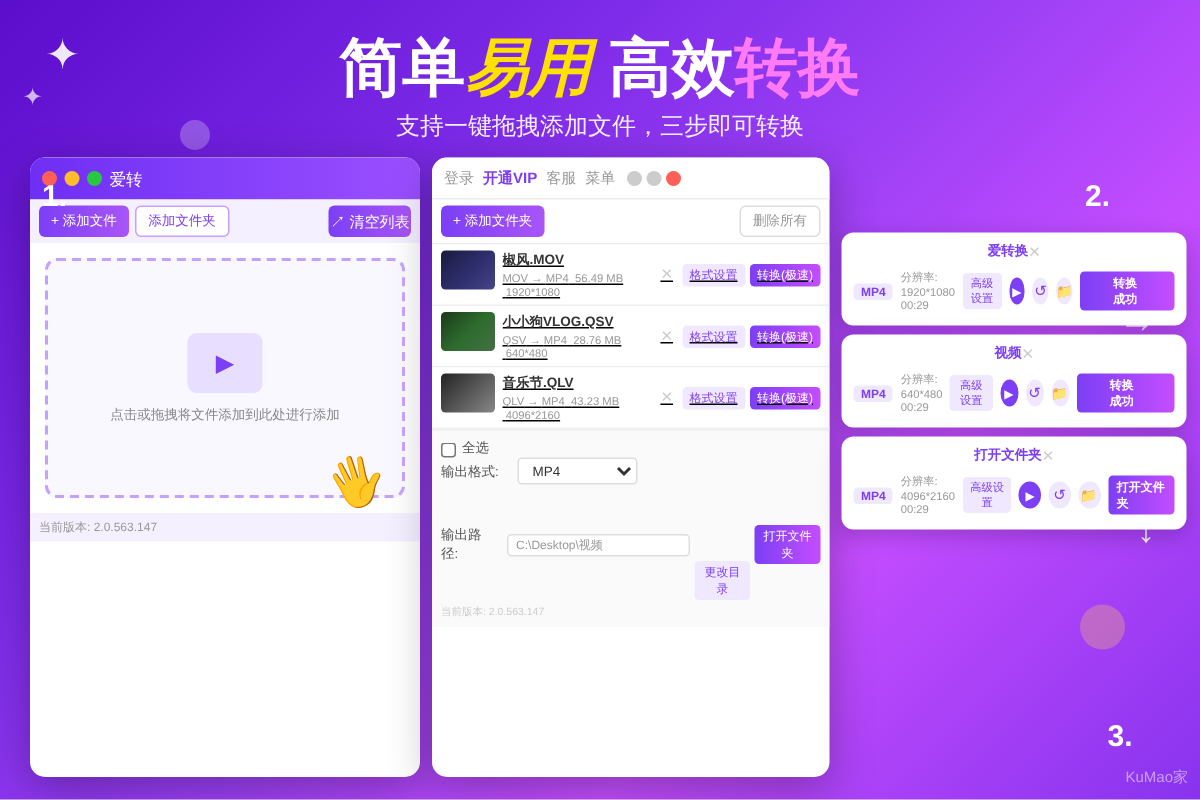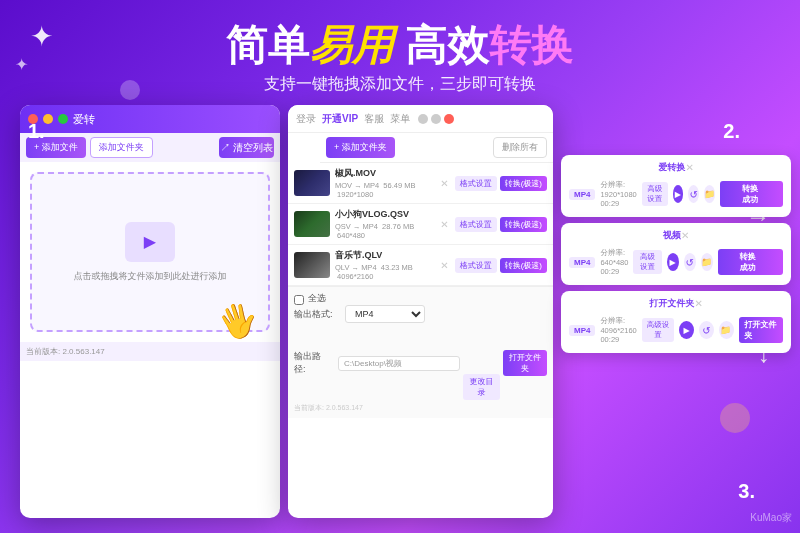--- a/index.html
+++ b/index.html
@@ -273,21 +273,20 @@
     .win-btn { width: 10px; height: 10px; border-radius: 50%; }
     .wb-min { background: #ccc; }
     .wb-max { background: #ccc; }
     .wb-close { background: #ff5f56; }
 
     .mp-toolbar {
       padding: 4px 6px;
       display: flex;
       gap: 4px;
       border-bottom: 1px solid #eee;
-      margin-left: 32px;
     }
     .mp-add-btn {
       background: linear-gradient(90deg, #7c3ff5, #a855f7);
       color: white;
       border: none;
       border-radius: 4px;
       padding: 3px 8px;
       font-size: 9px;
       cursor: pointer;
     }
@@ -298,24 +297,24 @@
       border: 1px solid #ddd;
       border-radius: 4px;
       padding: 3px 8px;
       font-size: 9px;
       cursor: pointer;
     }
 
     .file-list { }
     .file-item {
       display: flex;
-      align-items: center;
       padding: 4px 6px;
       border-bottom: 1px solid #f0f0f0;
       background: white;
+      text-decoration: underline;
     }
     .file-thumb {
       width: 36px;
       height: 26px;
       border-radius: 3px;
       overflow: hidden;
       flex-shrink: 0;
       margin-right: 5px;
     }
     .thumb-mov {

